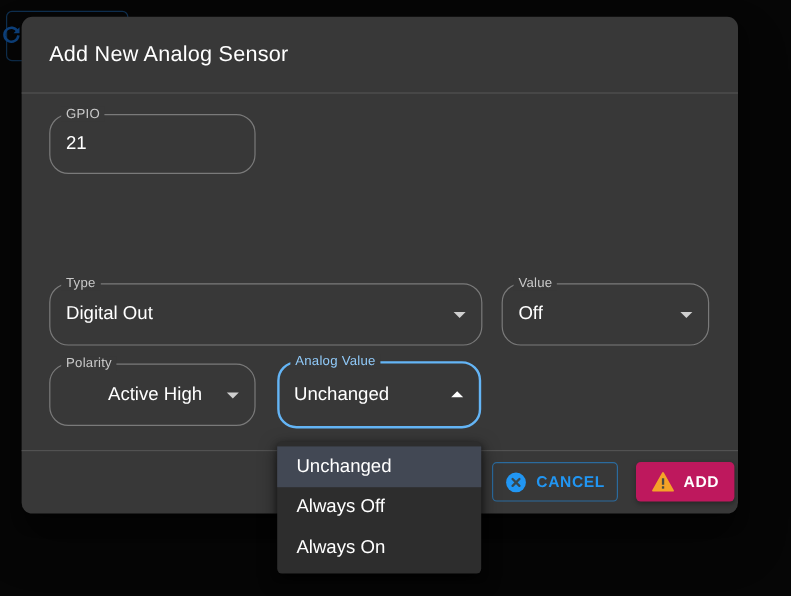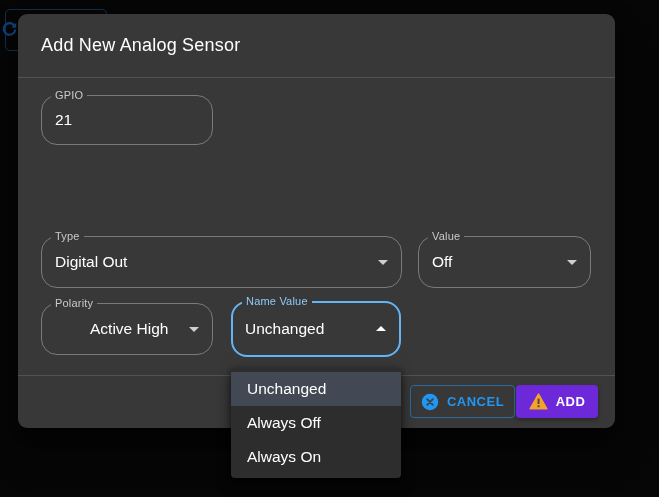--- a/index.html
+++ b/index.html
@@ -64,21 +64,21 @@
     position:absolute;top:371px;height:33px;border-radius:4px;cursor:pointer;
     display:flex;align-items:center;justify-content:center;gap:8px;
     font-family:"Liberation Sans", sans-serif;font-size:13px;font-weight:700;letter-spacing:.5px;
     box-sizing:border-box;
   }
   .btn-cancel{
     left:392px;width:105px;background:transparent;
     border:1px solid rgba(33,150,243,0.55);color:#2196F3;
   }
   .btn-add{
-    left:498px;width:82px;background:#6d28d9;border:none;color:#fff;
+    left:512px;width:82px;background:#be185d;border:none;color:#fff;
     box-shadow:0 2px 4px rgba(0,0,0,.3);
   }
 
   
   .menu{
     position:absolute;left:231px;top:368px;width:170px;height:110px;z-index:3;
     background:#2d2d2d;border-radius:4px;padding:4px 0;box-sizing:border-box;
     box-shadow:0 5px 14px rgba(0,0,0,.55), 0 2px 5px rgba(0,0,0,.4);
   }
   .menu-item{
@@ -122,21 +122,21 @@
       <span class="arrow-down"></span>
     </div>
 
     <div class="field" style="left:23px;top:289px;width:172px;height:52px;padding-left:48px;">
       <span class="field-label">Polarity</span>
       <span>Active High</span>
       <span class="arrow-down"></span>
     </div>
 
     <div class="field focused" style="left:213px;top:287px;width:170px;height:56px;">
-      <span class="field-label">Name Value</span>
+      <span class="field-label">Analog Value</span>
       <span>Unchanged</span>
       <span class="arrow-up"></span>
     </div>
 
     <div class="divider bottom"></div>
 
     <button class="btn btn-cancel">
       <svg width="18" height="18" viewBox="0 0 24 24">
         <circle cx="12" cy="12" r="11" fill="#2196F3"></circle>
         <path d="M8.2 8.2 L15.8 15.8 M15.8 8.2 L8.2 15.8" stroke="#37474F" stroke-width="2.6" stroke-linecap="round"></path>

